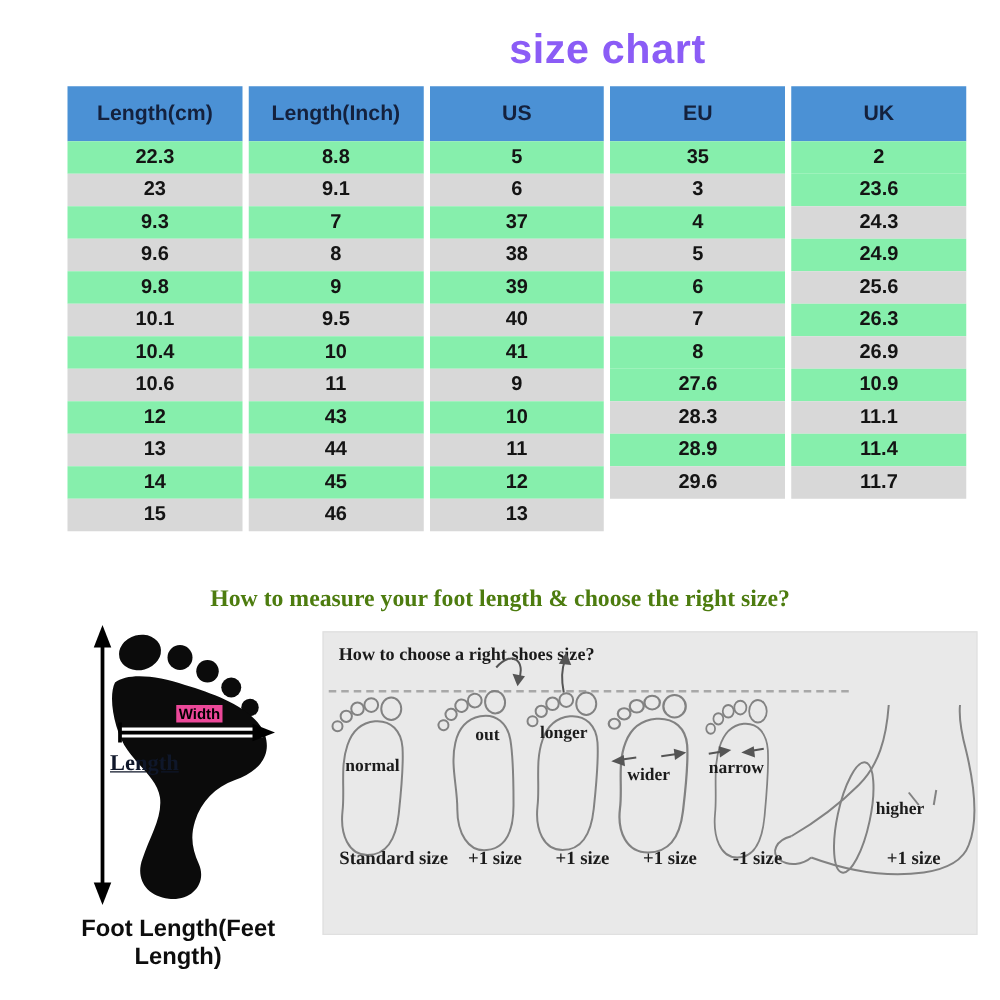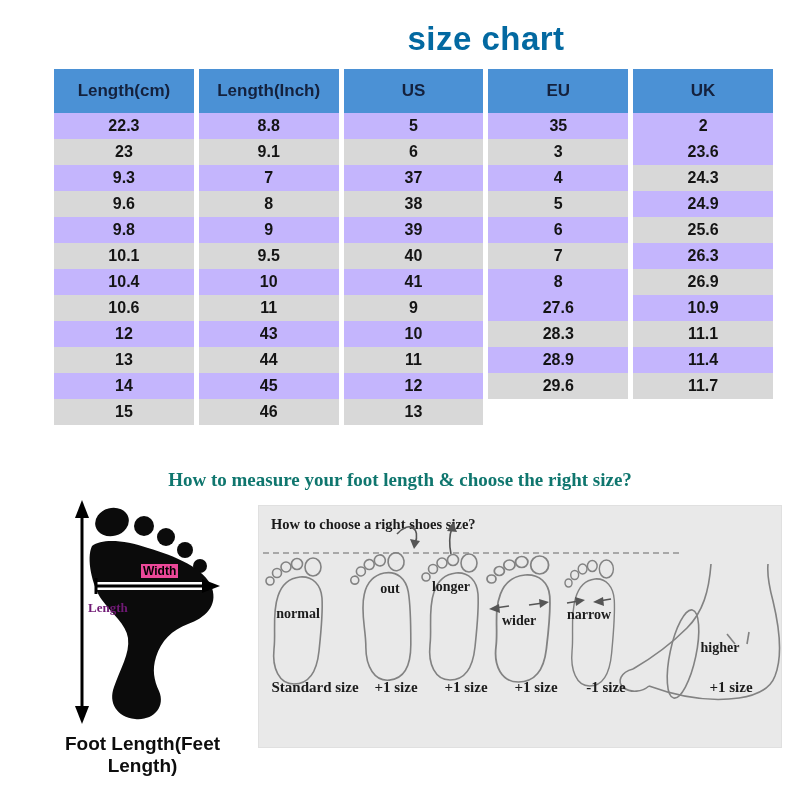--- a/index.html
+++ b/index.html
@@ -3,49 +3,49 @@
 <meta charset="utf-8">
 <style>
   html,body{margin:0;padding:0;}
   body{
     width:800px;height:800px;position:relative;background:#ffffff;
     font-family:"Liberation Sans",sans-serif;color:#111;overflow:hidden;
   }
   
   .page-title{
     position:absolute;top:20px;left:172px;right:0;text-align:center;
-    font-size:33px;font-weight:bold;color:#0369a1;letter-spacing:.5px;
+    font-size:33px;font-weight:bold;color:#8b5cf6;letter-spacing:.5px;
   }
   
   .size-table{position:absolute;left:30px;top:69px;width:743px;}
   .tgrid{display:grid;grid-template-columns:repeat(5,1fr);column-gap:5px;margin-left:24px;}
   .th{
     height:44px;line-height:44px;text-align:center;
     background:#4b91d5;color:#14213d;font-weight:bold;font-size:17px;
   }
   .td{
     height:26px;line-height:26px;text-align:center;
-    font-weight:bold;font-size:16px;color:#141414;background:#c4b5fd;
+    font-weight:bold;font-size:16px;color:#141414;background:#86efac;
   }
   .td.alt{background:#d8d8d8;}
   
   .measure-heading{
     position:absolute;top:469px;left:0;right:0;text-align:center;
-    font-family:"Liberation Serif",serif;font-weight:bold;font-size:19px;color:#0f766e;
+    font-family:"Liberation Serif",serif;font-weight:bold;font-size:19px;color:#4d7c0f;
   }
   
   .foot-figure{position:absolute;left:40px;top:496px;width:210px;height:232px;}
   .foot-figure svg{position:absolute;left:0;top:0;}
   .width-label{
     position:absolute;left:101px;top:68px;background:#ec4899;padding:0 2px;
     font-family:Liberation Sans, sans-serif;font-weight:bold;font-size:12px;color:#000;
   }
   .length-label{
     position:absolute;left:48px;top:104px;
-    font-family:"Liberation Serif",serif;font-weight:bold;font-size:13px;color:#701a75;
+    font-family:"Liberation Serif",serif;font-weight:bold;font-size:18px;color:#0f172a;text-decoration:underline;
   }
   .foot-caption{
     position:absolute;left:30px;top:733px;width:225px;text-align:center;
     font-weight:bold;font-size:19px;color:#0d0d0d;
   }
   
   .choose-panel{
     position:absolute;left:258px;top:505px;width:524px;height:243px;
     background:#e9e9e9;border:1px solid #e0e0e0;box-sizing:border-box;
   }

